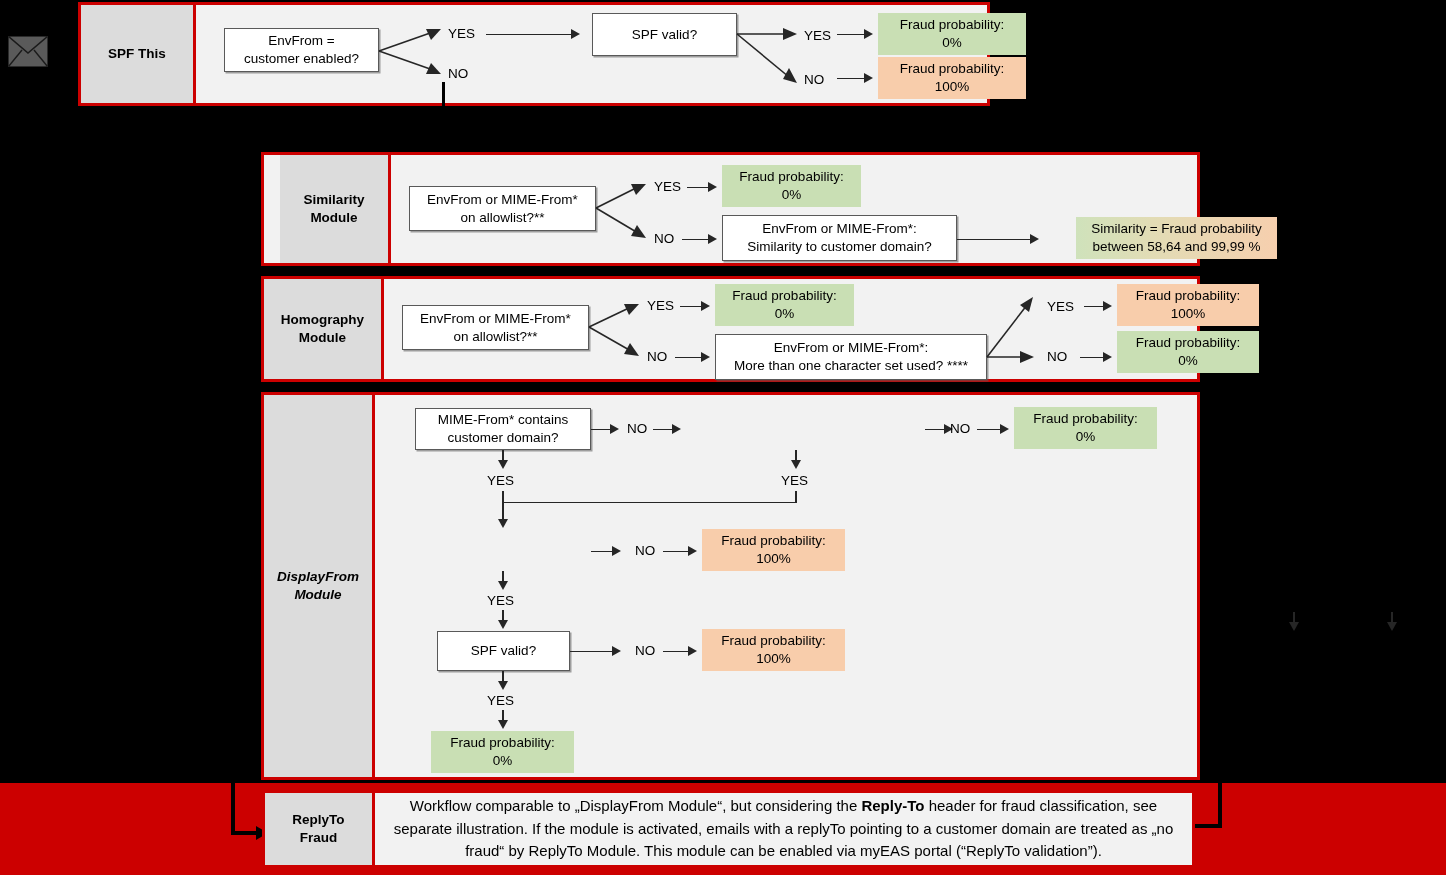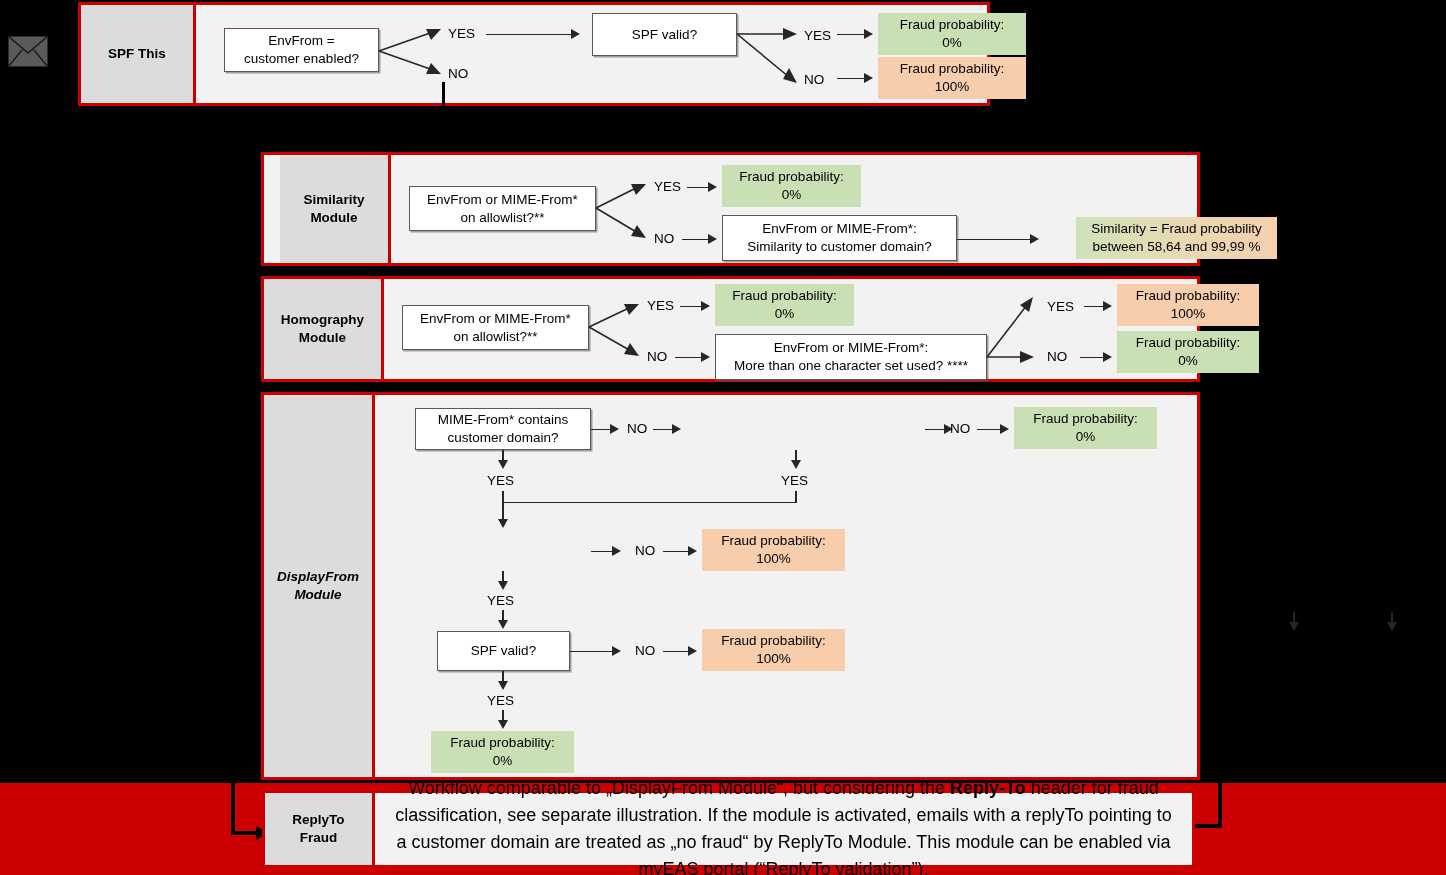--- a/index.html
+++ b/index.html
@@ -53,21 +53,21 @@
 
   
   .panel{position:absolute;box-sizing:border-box;}
   .threshold{background:#fff;border:1.4px solid #9a9a9a;box-shadow:1.5px 1.5px 0 rgba(120,120,120,.5);
     display:flex;align-items:center;justify-content:center;text-align:center;
     font-size:13.5px;color:#000;line-height:1.42;padding:4px 8px;}
   .final-wrap{background:#f2f2f2;}
   .final-title{position:absolute;width:100%;text-align:center;font-weight:bold;font-size:13.5px;letter-spacing:.6px;color:#000;}
 
   
-  .para{position:absolute;box-sizing:border-box;text-align:center;font-size:18px;color:#000;line-height:1.5;
+  .para{position:absolute;box-sizing:border-box;text-align:center;font-size:15px;color:#000;line-height:1.5;
     display:flex;align-items:center;justify-content:center;padding:4px 16px;}
   .para b{font-weight:bold;}
 </style>
 </head>
 <body>
 
 <div id="stage">
 
   <div class="env" style="left:8px;top:36px;width:40px;height:31px;">
     <svg width="40" height="31" viewBox="0 0 40 31">

